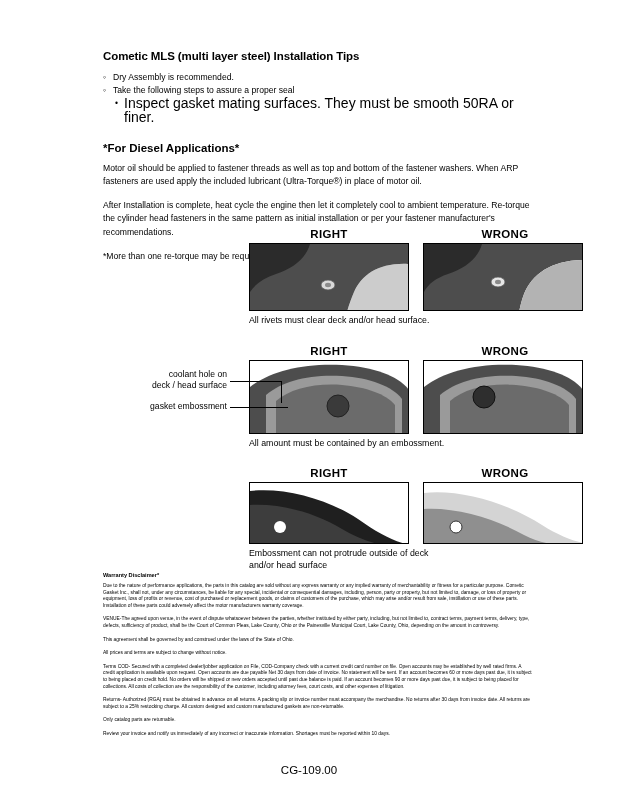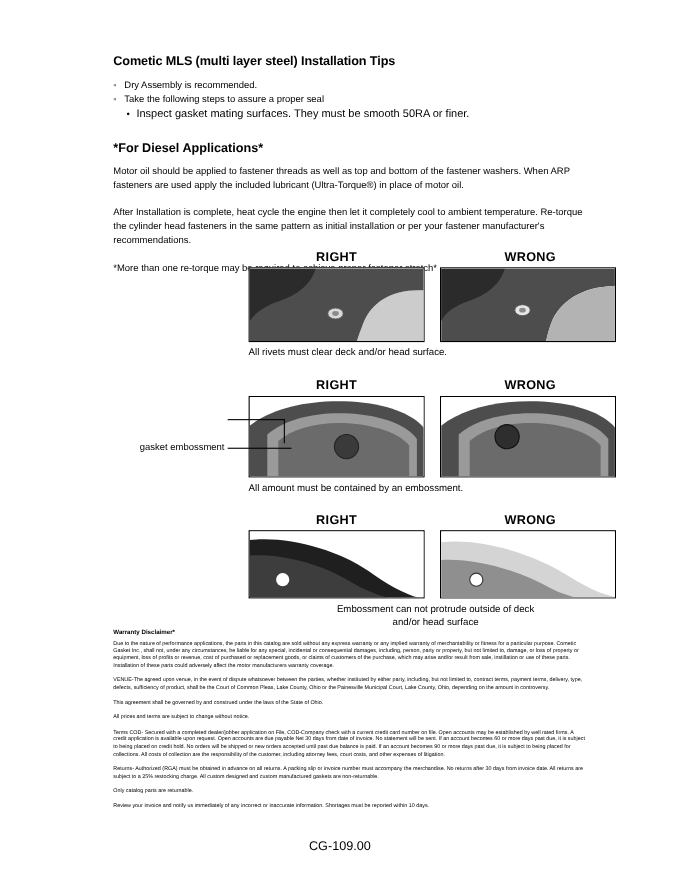--- a/index.html
+++ b/index.html
@@ -52,21 +52,21 @@
     left: 0;
     top: 0;
     font-size: 8.6px;
   }
   ul.sub {
     list-style: none;
     margin: 0;
     padding: 0 0 0 12px;
   }
   ul.sub > li {
-    font-size: 10px;
+    font-size: 14px;
     line-height: 13.2px;
     padding-left: 9px;
     position: relative;
   }
   ul.sub > li::before {
     content: "\2022";
     position: absolute;
     left: 0;
     top: 0;
     font-size: 8.6px;
@@ -83,21 +83,21 @@
   }
   p.note {
     font-size: 8.6px;
     line-height: 13.2px;
     margin: 4px 0 0 0;
   }
 
   
   .figures {
     position: absolute;
-    left: 94px;
+    left: 117px;
     top: 228px;
     width: 430px;
   }
   .fig-row {
     position: relative;
   }
   .fig-labels {
     display: flex;
     width: 336px;
     margin-left: 132px;
@@ -250,20 +250,24 @@
             <path d="M0,74 V26 C20,10 54,2 92,4 C126,6 150,16 160,30 V74 Z" fill="#4d4d4d"></path>
             <path d="M16,74 V34 C32,20 60,13 92,15 C120,17 142,25 152,38 V74 Z" fill="#9a9a9a"></path>
             <path d="M26,74 V40 C40,28 64,22 92,24 C116,26 136,33 145,44 V74 Z" fill="#6b6b6b"></path>
             <circle cx="60" cy="36" r="11" fill="#2e2e2e"></circle>
             <circle cx="60" cy="36" r="11" fill="none" stroke="#111" stroke-width="1"></circle>
           </svg>
         </div>
       </div>
       <div class="fig-caption">All amount must be contained by an embossment.</div>
 
+      <div class="callout" style="left:-40px; top:24px; width:150px;">
+        <span style="white-space:pre-line;">coolant hole on
+deck / head surface</span>
+      </div>
       <div class="callout-line" style="left:113px; top:36px; width:52px;"></div>
       <div class="callout-line" style="left:164px; top:36px; width:1px; height:22px;"></div>
 
       <div class="callout" style="left:-22px; top:56px; width:132px;">
         <span>gasket embossment</span>
       </div>
       <div class="callout-line" style="left:113px; top:62px; width:58px;"></div>
     </div>
 
     <div class="fig-row" style="margin-top:18px;">
@@ -282,21 +286,21 @@
         </div>
         <div class="fig-box second" style="height:62px;">
           <svg width="160" height="62" viewBox="0 0 160 62" xmlns="http://www.w3.org/2000/svg">
             <rect x="0" y="0" width="160" height="62" fill="#ffffff"></rect>
             <path d="M0,10 C36,6 84,20 118,42 C134,52 148,58 160,60 V62 H0 Z" fill="#d4d4d4"></path>
             <path d="M0,26 C32,24 72,36 100,52 C110,57 120,60 128,61 H0 Z" fill="#8f8f8f"></path>
             <circle cx="32" cy="44" r="6" fill="#ffffff" stroke="#333" stroke-width="1"></circle>
           </svg>
         </div>
       </div>
-      <div class="fig-caption" style="white-space:pre-line;text-align:center;">Embossment can not protrude outside of deck
+      <div class="fig-caption" style="white-space:pre-line;">Embossment can not protrude outside of deck
 and/or head surface</div>
     </div>
 
   </div>
 
   <div class="warranty">
     <h3>Warranty Disclaimer*</h3>
     <p>Due to the nature of performance applications, the parts in this catalog are sold without any express warranty or any implied warranty of merchantability or fitness for a particular purpose.  Cometic Gasket Inc., shall not, under any circumstances, be liable for any special, incidental or consequential damages, including, person, party or property, but not limited to, damage, or loss of property or equipment, loss of profits or revenue, cost of purchased or replacement goods, or claims of customers of the purchase, which may arise and/or result from sale, instillation or use of these parts.  Installation of these parts could adversely affect the motor manufacturers warranty coverage.</p>
     <p>VENUE-The agreed upon venue, in the event of dispute whatsoever between the parties, whether instituted by either party, including, but not limited to, contract terms, payment terms, delivery, type, defects, sufficiency of product, shall be the Court of Common Pleas, Lake County, Ohio or the Painesville Municipal Court, Lake County, Ohio, depending on the amount in controversy.</p>
     <p>This agreement shall be governed by and construed under the laws of the State of Ohio.</p>

